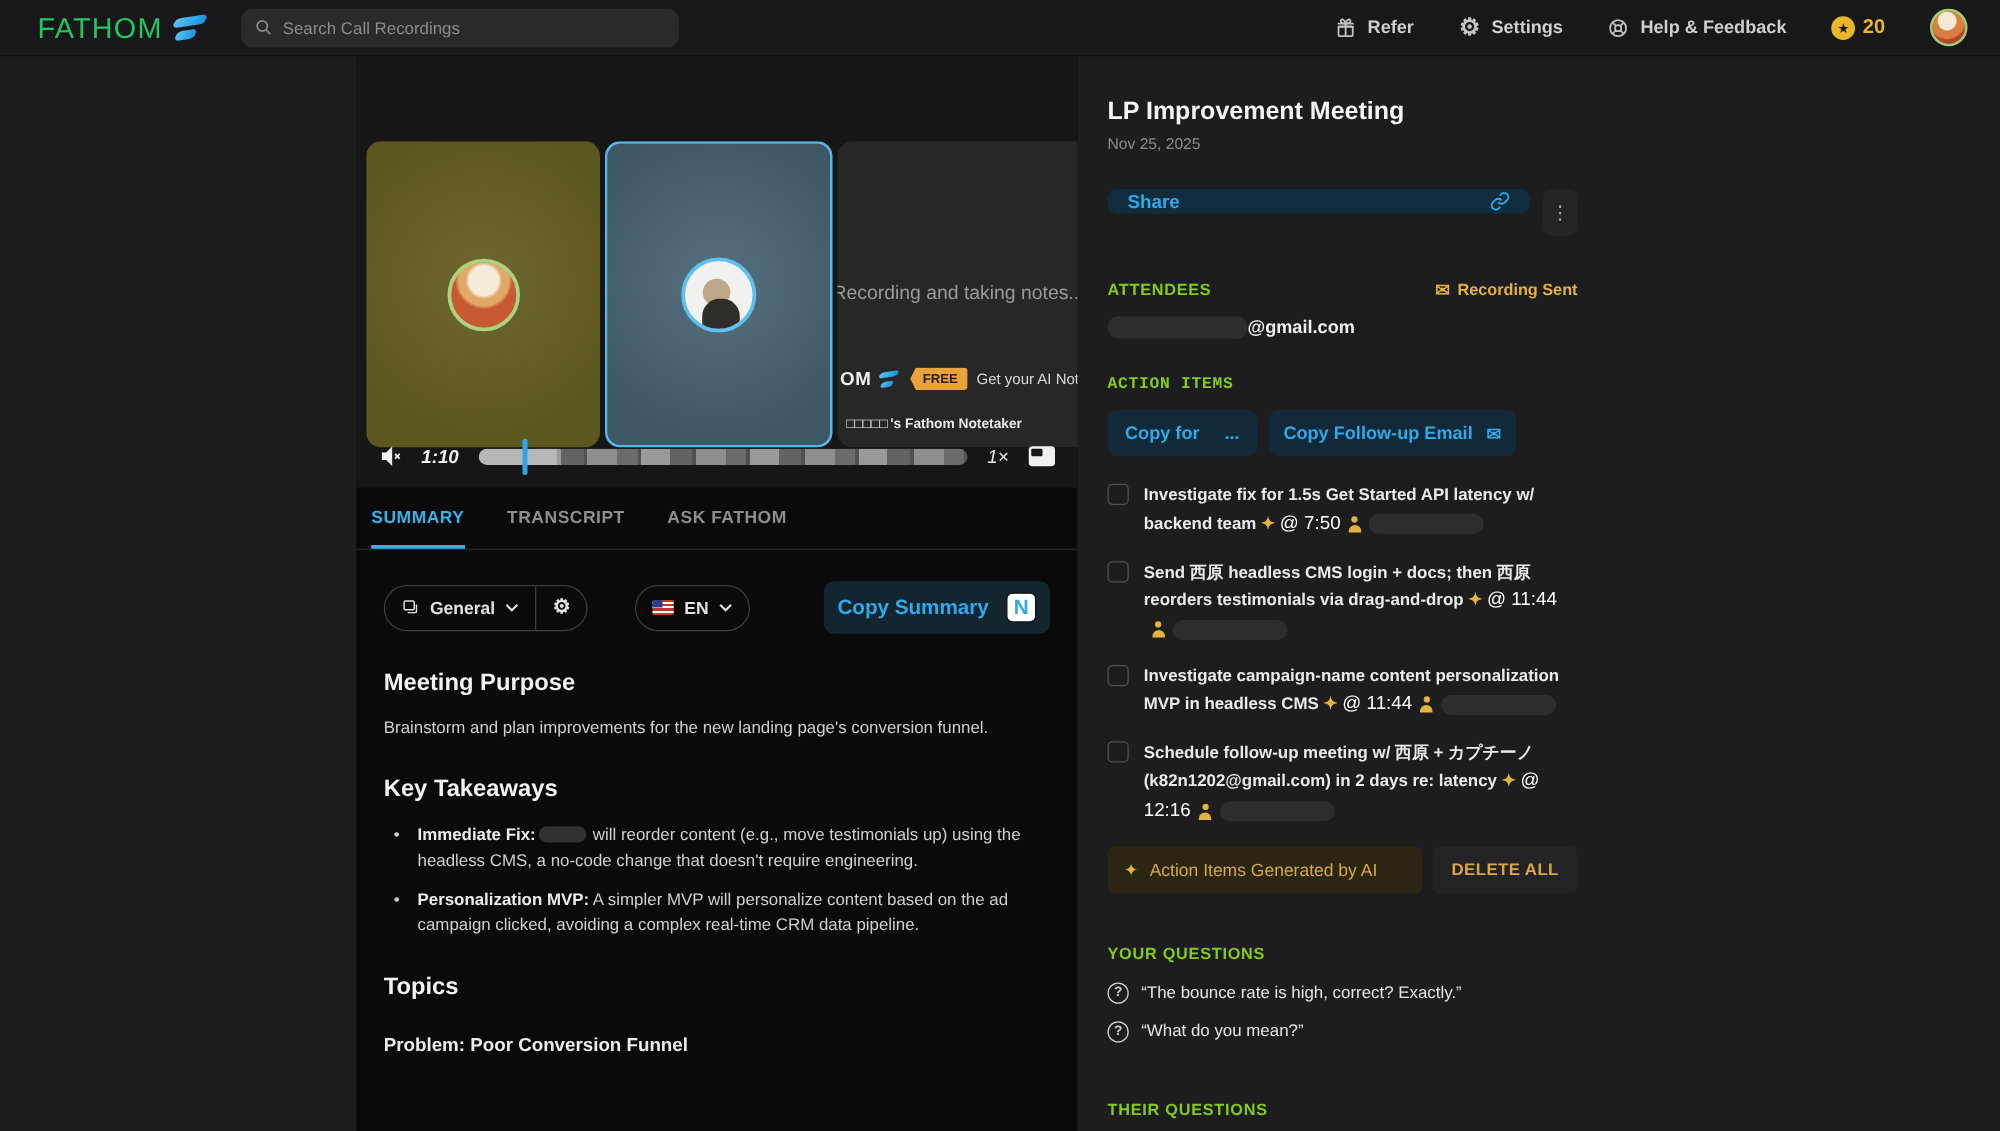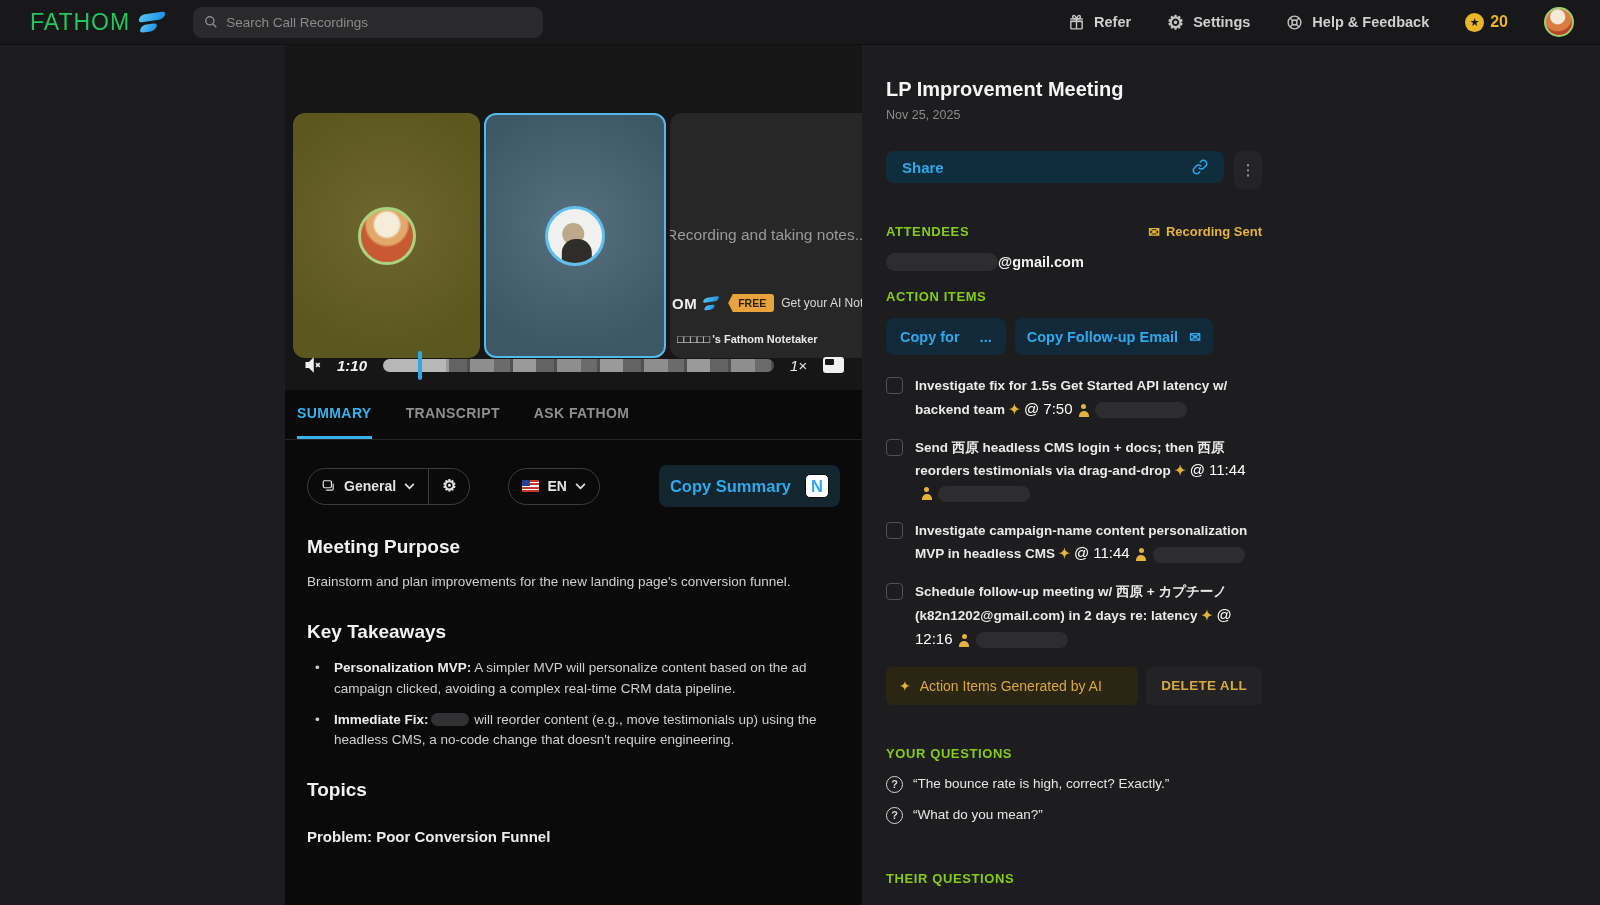--- a/index.html
+++ b/index.html
@@ -120,21 +120,21 @@
   .bullets li::before { content:"•"; position:absolute; left:8px; color:#d0d0d0; }
   .content b { color:#ececec; }
   .topic-h { font-size:15px; font-weight:bold; color:#ececec; margin-top:27px; }
   .blur-sm { display:inline-block; width:38px; height:13px; background:#313133;
     border-radius:7px; vertical-align:-2px; margin:0 2px; }
   
   aside { width:376px; flex-shrink:0; margin-left:24px; padding-top:33px; }
   .meet-title { color:#f5f5f5; font-size:20px; font-weight:bold; }
   .meet-date { margin-top:7px; color:#8b8b8b; font-size:12.5px; }
   .share-row { margin-top:29px; display:flex; gap:10px; }
-  .share-btn { flex:1; height:32px; background:#0f2d3c; border-radius:8px; display:flex;
+  .share-btn { flex:1; height:20px; background:#0f2d3c; border-radius:8px; display:flex;
     align-items:center; padding:0 16px; color:#2fa9e9; font-weight:bold; font-size:15px;
     cursor:pointer; }
   .share-btn svg { margin-left:auto; }
   .kebab-btn { width:28px; height:38px; background:#242427; border-radius:8px; color:#b5b5b5;
     display:flex; align-items:center; justify-content:center; font-size:15px; cursor:pointer; }
   .sec-head { margin-top:35px; display:flex; justify-content:space-between; align-items:center; }
   .sec-label { font-size:13px; font-weight:bold; color:#84cc16; letter-spacing:.6px; }
   .recording-sent { color:#e3b33d; font-size:13px; font-weight:bold; display:flex;
     align-items:center; gap:6px; }
   .env { font-size:14px; line-height:1; }
@@ -316,22 +316,22 @@
         <span>Copy Summary</span>
         <span class="notion-icon">N</span>
       </div>
     </div>
 
     <div class="content">
       <h2>Meeting Purpose</h2>
       <p>Brainstorm and plan improvements for the new landing page's conversion funnel.</p>
       <h2>Key Takeaways</h2>
       <ul class="bullets">
+        <li><b>Immediate Fix:</b><span class="blur-sm"></span><span> will reorder content (e.g., move testimonials up) using the headless CMS, a no-code change that doesn't require engineering.</span></li>
         <li><b>Personalization MVP:</b><span> A simpler MVP will personalize content based on the ad campaign clicked, avoiding a complex real-time CRM data pipeline.</span></li>
-        <li><b>Immediate Fix:</b><span class="blur-sm"></span><span> will reorder content (e.g., move testimonials up) using the headless CMS, a no-code change that doesn't require engineering.</span></li>
       </ul>
       <h2>Topics</h2>
       <div class="topic-h">Problem: Poor Conversion Funnel</div>
 
     </div>
   </main>
 
   <aside>
     <h1 class="meet-title">LP Improvement Meeting</h1>
     <div class="meet-date">Nov 25, 2025</div>
@@ -354,21 +354,21 @@
       <span class="recording-sent">
         <span class="env">✉</span>
         <span>Recording Sent</span>
       </span>
     </div>
     <div class="attendee">
       <span class="blur-pill"></span>
       <span class="attendee-suffix">@gmail.com</span>
     </div>
 
-    <div class="sec-head" style="margin-top:18px;">
+    <div class="sec-head" style="margin-top:28px;font-family:Liberation Mono, monospace;">
       <span class="sec-label">ACTION ITEMS</span>
     </div>
     <div class="ai-copy-row">
       <div class="copy-for">
         <span>Copy for</span>
         <span class="dots">...</span>
       </div>
       <div class="copy-followup">
         <span>Copy Follow-up Email</span>
         <span class="env">✉</span>

